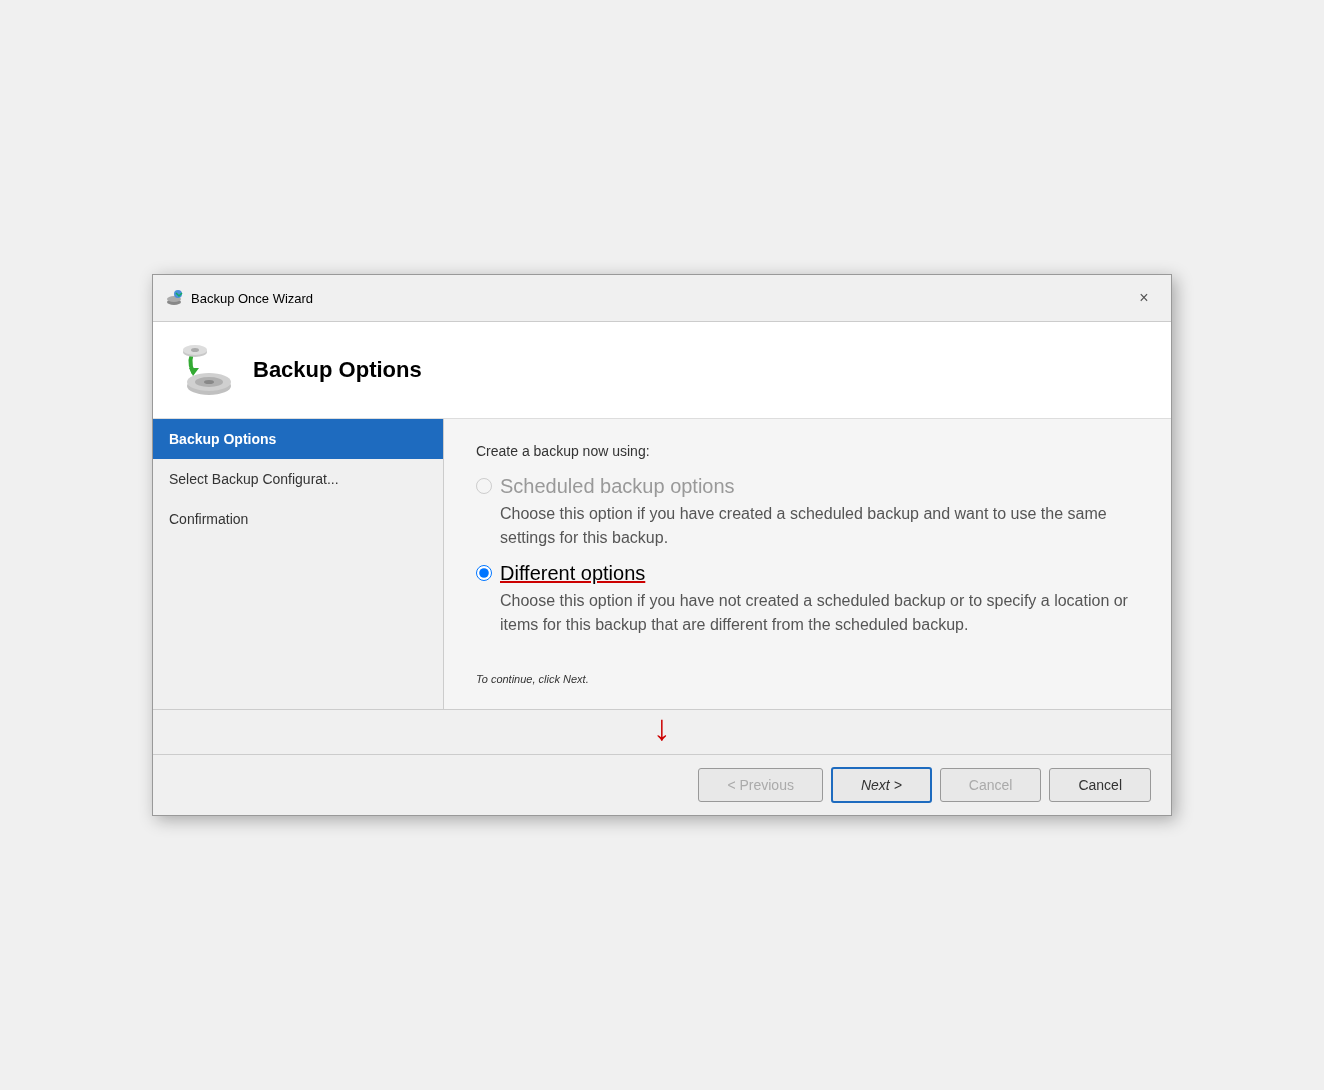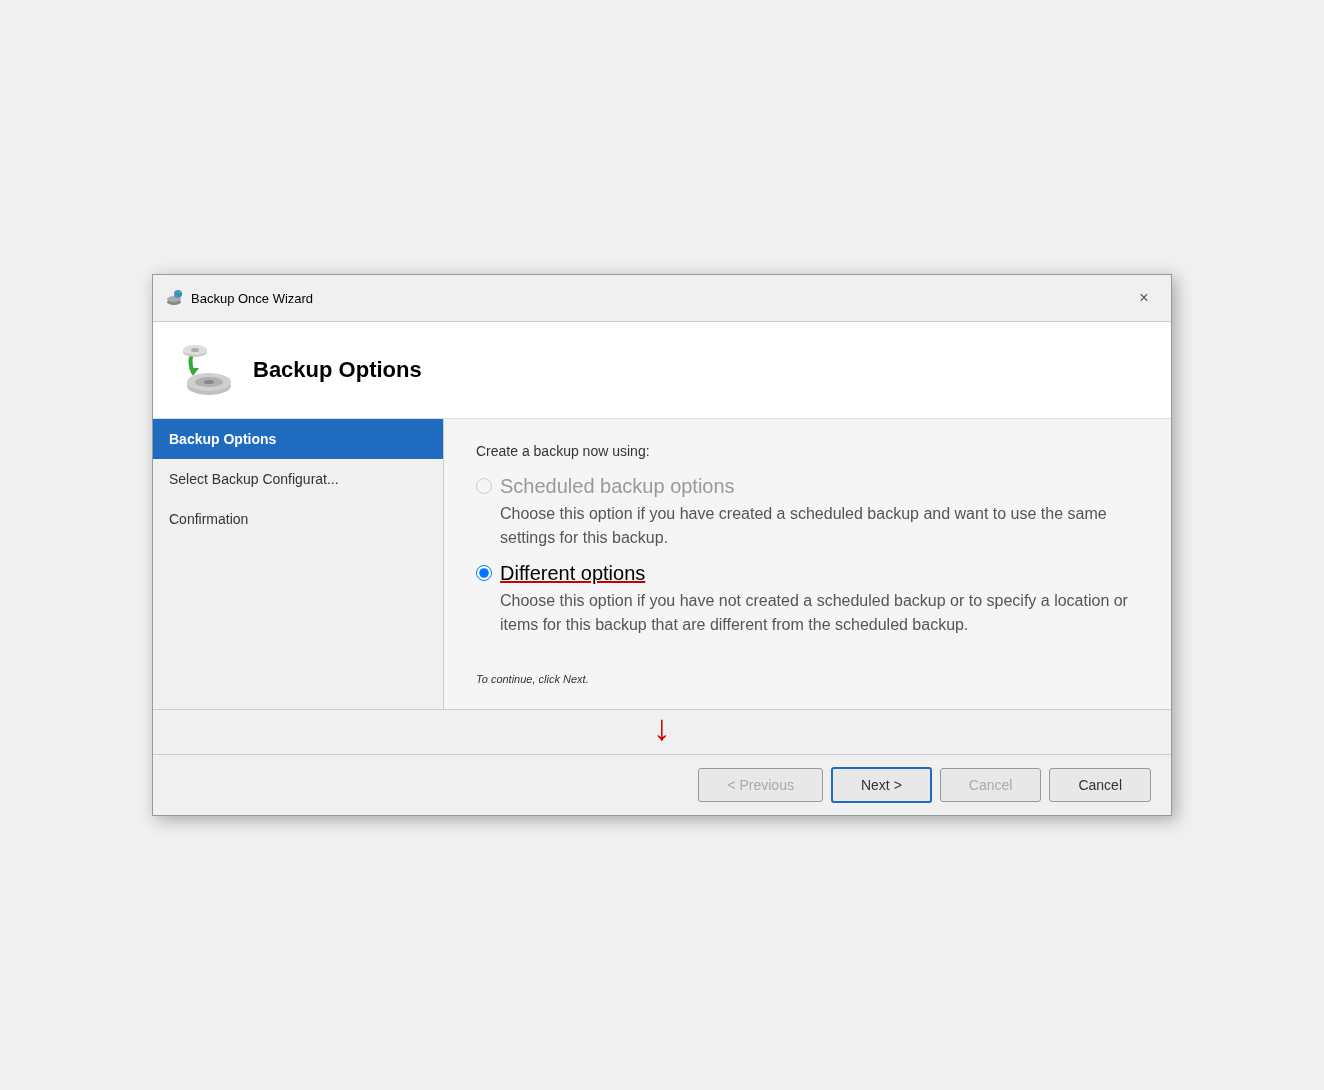--- a/index.html
+++ b/index.html
@@ -182,20 +182,21 @@
       border-radius: 3px;
       color: #333;
       min-width: 90px;
     }
     .btn:disabled { color: #aaa; cursor: default; }
     .btn.primary {
       background: #e8e8e8;
       border: 2px solid #1e6bbf;
       color: #333;
       font-weight: 500;
+      font-style: italic;
     }
     
     .separator {
       width: 1px;
       background: #ccc;
     }
     
     .backup-svg {
       width: 64px;
       height: 64px;

